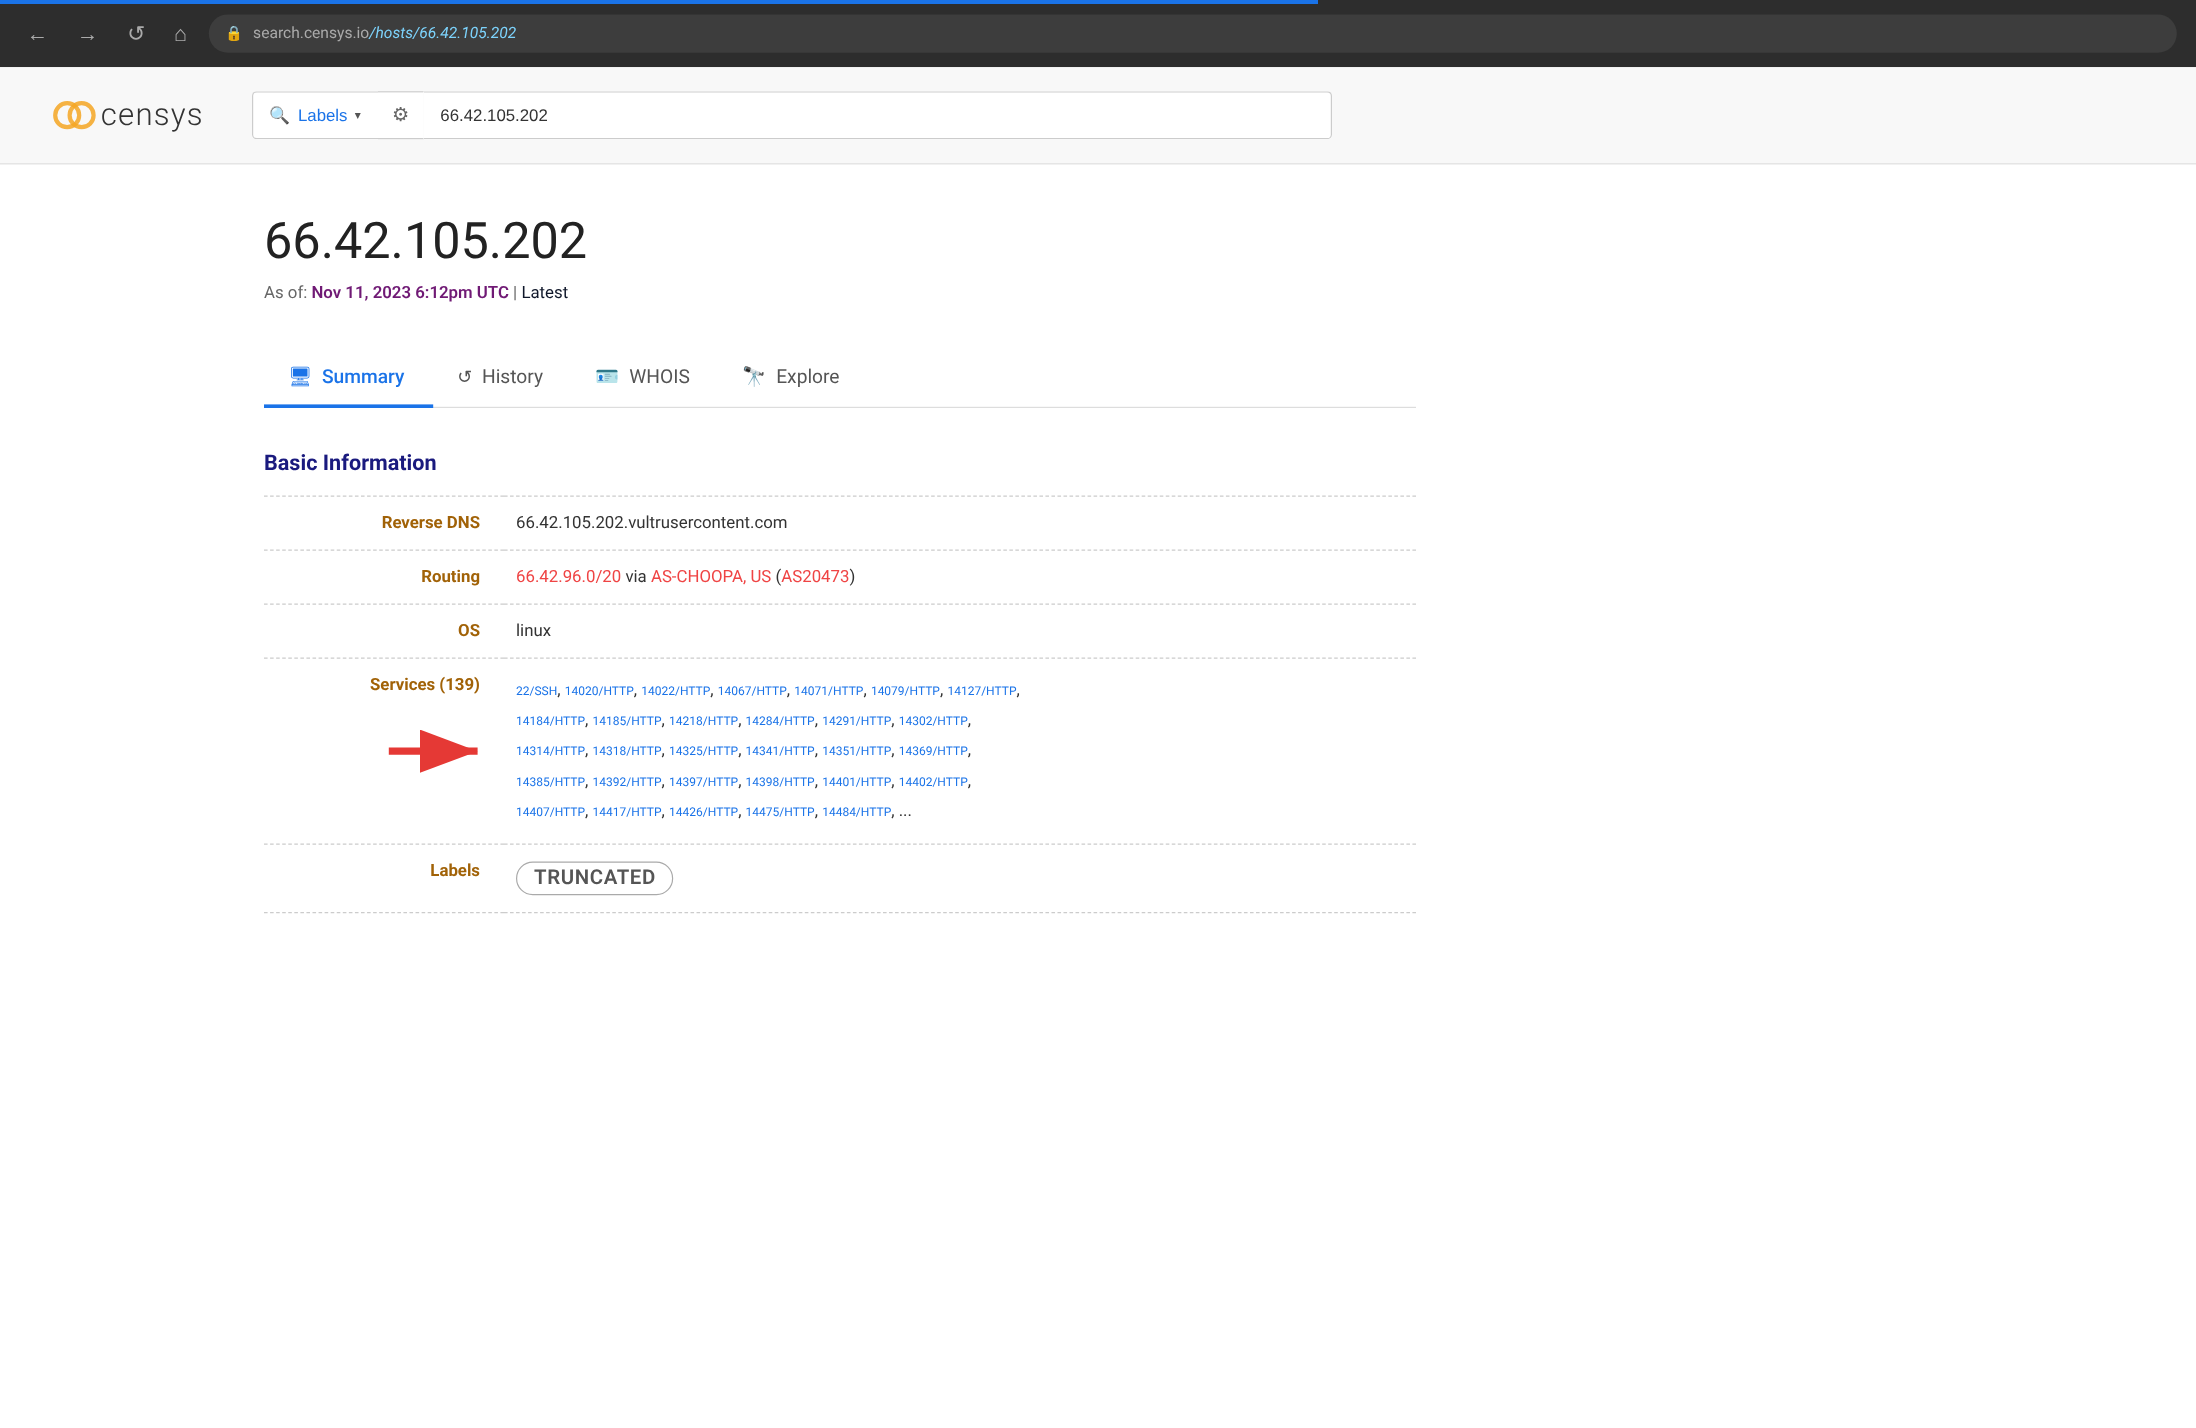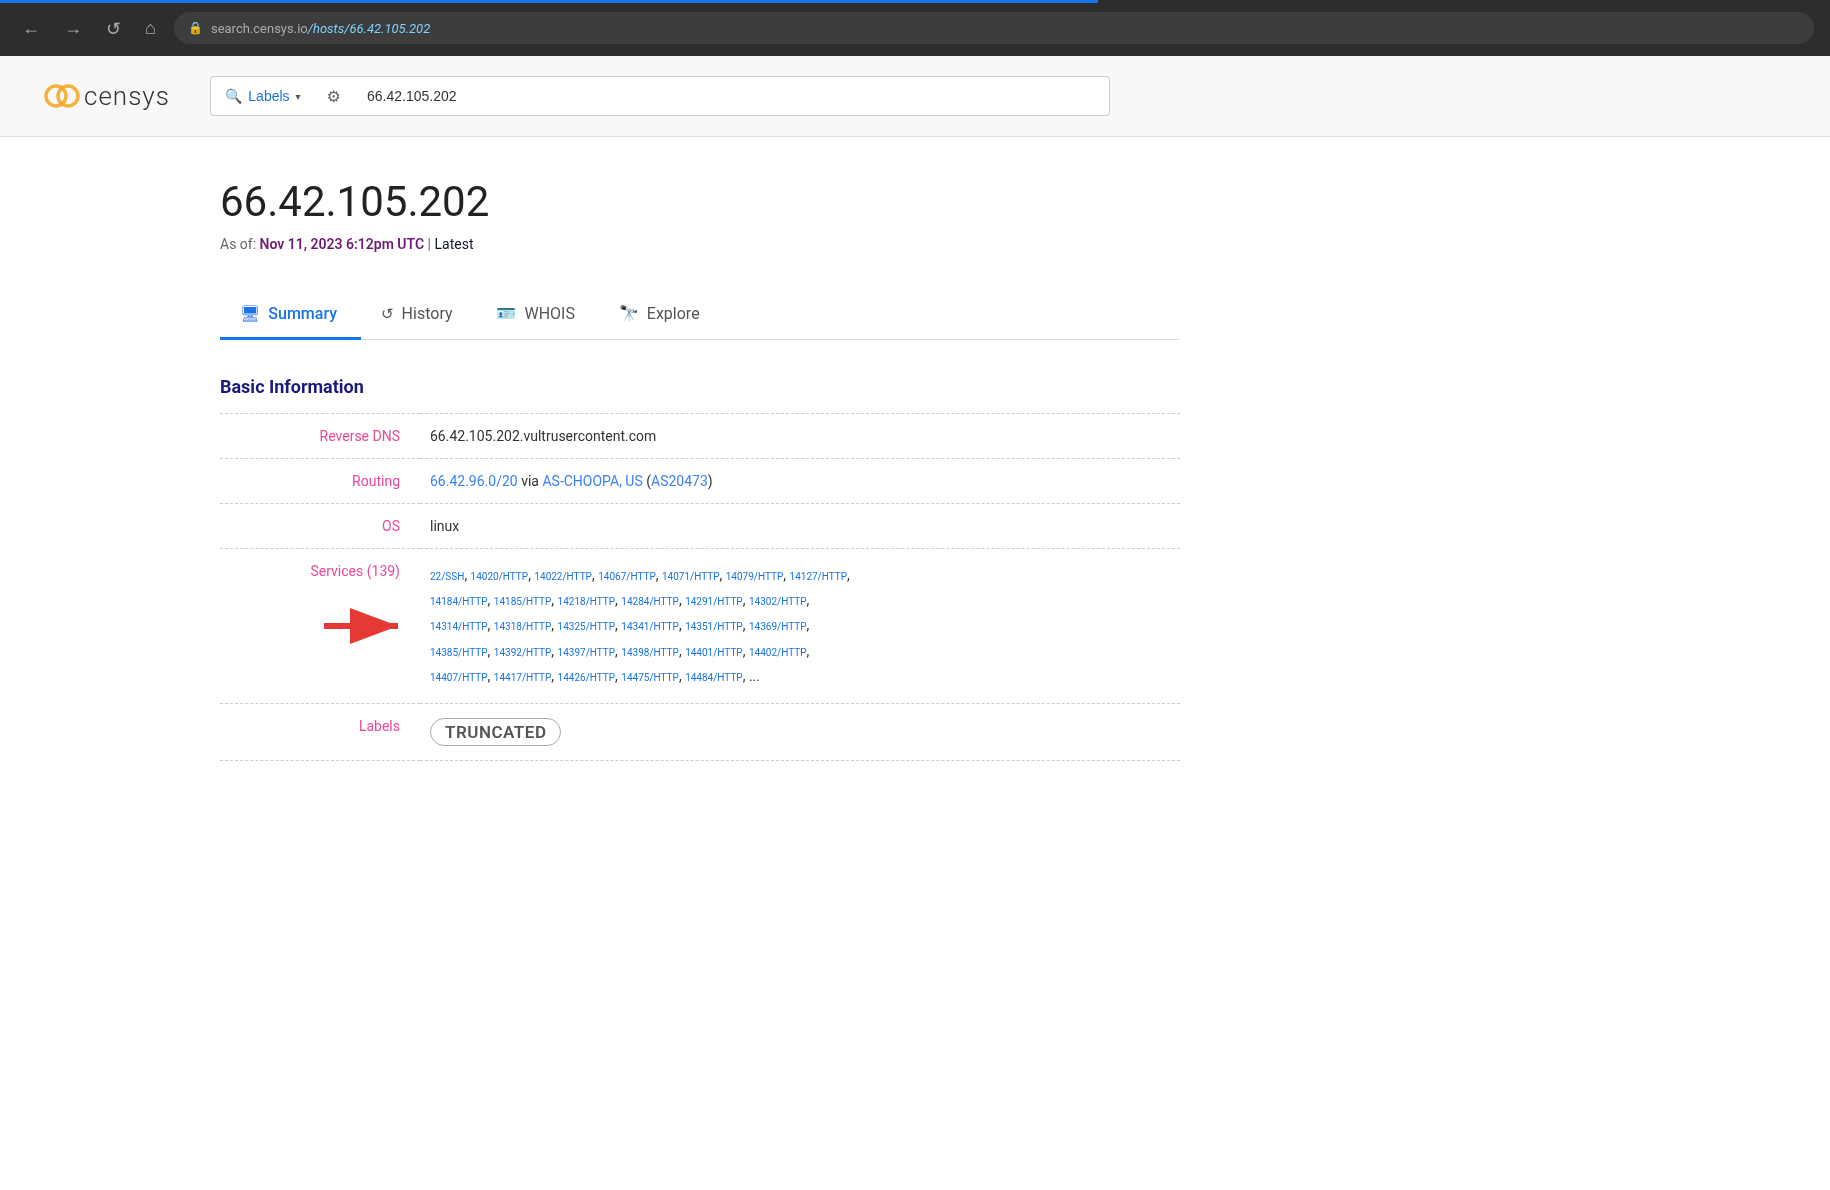--- a/index.html
+++ b/index.html
@@ -172,30 +172,30 @@
     .info-table tr:last-child {
       border-bottom: 1px dashed #ccc;
     }
     .info-table td {
       padding: 14px 10px;
       vertical-align: top;
       font-size: 14px;
     }
     .info-table td.label-cell {
       text-align: right;
-      font-weight: 400;
-      color: #ec4899;
+      font-weight: 700;
+      color: #a16207;
       width: 200px;
       padding-right: 20px;
       white-space: nowrap;
     }
     .info-table td.value-cell {
       color: #333;
     }
-    .link-blue { color: #3b82f6; text-decoration: none; }
+    .link-blue { color: #ef4444; text-decoration: none; }
 
     .services-links {
       display: inline;
       line-height: 1.8;
     }
     .services-links a {
       color: #1a73e8;
       text-decoration: none;
       font-size: 10px;
     }

